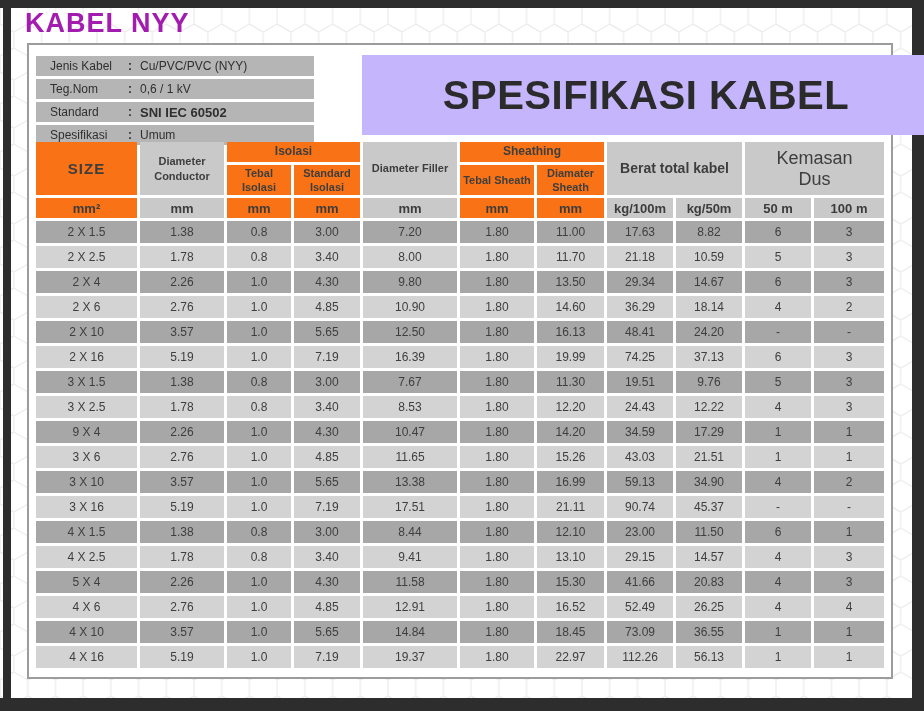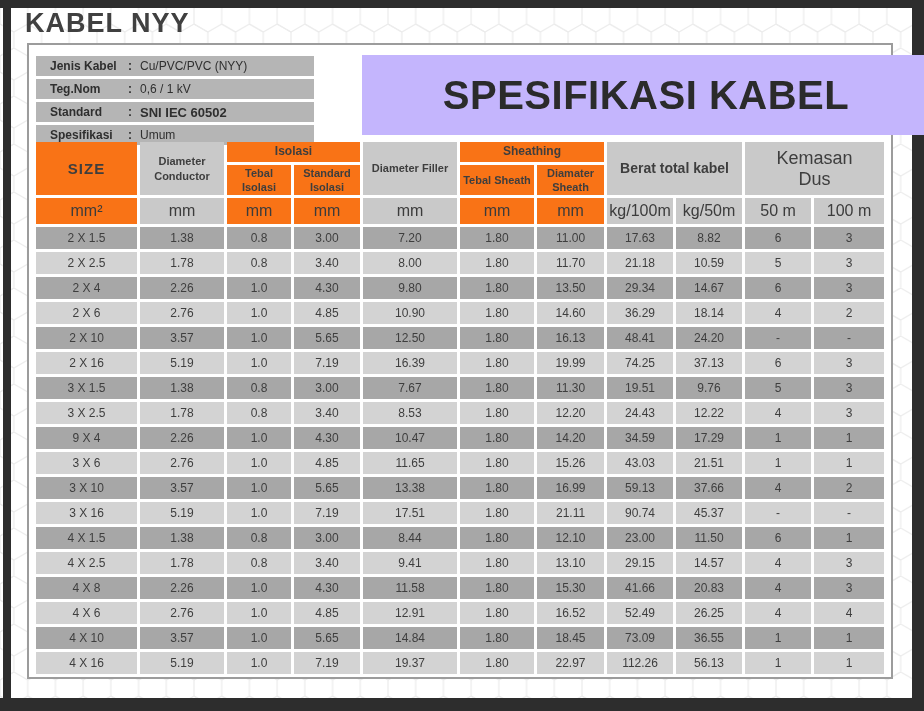--- a/index.html
+++ b/index.html
@@ -5,44 +5,44 @@
   html,body{margin:0;padding:0;background:#ffffff;}
   .page{position:relative;width:924px;height:711px;overflow:hidden;
         font-family:"Liberation Sans",sans-serif;background:#fff;}
   .hexbg{position:absolute;left:0;top:0;}
   .frame{position:absolute;background:#2d2d2d;}
   .frame-top{left:0;top:0;width:924px;height:8px;}
   .frame-left{left:3px;top:0;width:8px;height:698px;}
   .frame-right{left:912px;top:0;width:12px;height:711px;}
   .frame-bottom{left:0;top:698px;width:924px;height:13px;}
   .title{position:absolute;left:25px;top:8px;margin:0;font-size:27px;font-weight:bold;
-         color:#404040;letter-spacing:1px;}
+         color:#a21caf;letter-spacing:1px;}
   .panel{position:absolute;left:27px;top:43px;width:866px;height:636px;
          border:2px solid #9c9c9c;background:#ffffff;box-sizing:border-box;}
   .info-box{position:absolute;left:36px;top:56px;width:278px;}
   .info-row{height:20px;margin-bottom:3px;background:#b5b5b5;display:flex;align-items:center;
             padding-left:14px;box-sizing:border-box;font-size:12px;color:#2f2f2f;}
-  .info-label{font-weight:bold;width:78px;}
+  .info-label{font-weight:normal;width:78px;}
   .info-colon{font-weight:bold;margin-right:8px;}
   .info-row.std .info-value{font-weight:bold;font-size:13px;}
   .spec-box{position:absolute;left:322px;top:55px;width:568px;height:80px;background:#c4b5fd;
             display:flex;align-items:center;justify-content:center;margin-left:40px;}
   .spec-title{font-size:40px;font-weight:bold;color:#2b2b2b;letter-spacing:0.5px;}
   .spec-table{position:absolute;left:33px;top:139px;border-collapse:separate;border-spacing:3px;
               table-layout:fixed;width:854px;}
   .spec-table td{text-align:center;vertical-align:middle;color:#3e3e3e;padding:0;overflow:hidden;}
   .hd{font-weight:bold;font-size:11px;line-height:1.3;color:#383838;}
   .size-hd{font-size:15px;letter-spacing:1px;}
   .group-hd{font-size:12px;}
   .berat-hd{font-size:14px;}
   .kemasan-hd{font-weight:normal;font-size:18px;line-height:1.15;}
   .kemasan-hd .narrow{display:inline-block;max-width:90px;}
   tr.hrow1 td{height:20px;}
   tr.hrow2 td{height:30px;}
-  tr.units-row td{height:26px;font-size:16px;font-weight:normal;color:#3c3c3c;}
+  tr.units-row td{height:20px;font-size:13px;font-weight:bold;color:#3c3c3c;}
   tbody td{height:22px;font-size:12px;}
   .hdark{background:#f97316;}
   .hlight{background:#c9c9c9;}
   .dark{background:#a7a7a7;}
   .light{background:#d3d3d3;}
 </style>
 </head>
 <body>
 
 <div class="page">
@@ -276,21 +276,21 @@
         </tr>
         <tr>
           <td class="dark">3 X 10</td>
           <td class="dark">3.57</td>
           <td class="dark">1.0</td>
           <td class="dark">5.65</td>
           <td class="dark">13.38</td>
           <td class="dark">1.80</td>
           <td class="dark">16.99</td>
           <td class="dark">59.13</td>
-          <td class="dark">37.66</td>
+          <td class="dark">34.90</td>
           <td class="dark">4</td>
           <td class="dark">2</td>
         </tr>
         <tr>
           <td class="light">3 X 16</td>
           <td class="light">5.19</td>
           <td class="light">1.0</td>
           <td class="light">7.19</td>
           <td class="light">17.51</td>
           <td class="light">1.80</td>
@@ -320,21 +320,21 @@
           <td class="light">3.40</td>
           <td class="light">9.41</td>
           <td class="light">1.80</td>
           <td class="light">13.10</td>
           <td class="light">29.15</td>
           <td class="light">14.57</td>
           <td class="light">4</td>
           <td class="light">3</td>
         </tr>
         <tr>
-          <td class="dark">4 X 8</td>
+          <td class="dark">5 X 4</td>
           <td class="dark">2.26</td>
           <td class="dark">1.0</td>
           <td class="dark">4.30</td>
           <td class="dark">11.58</td>
           <td class="dark">1.80</td>
           <td class="dark">15.30</td>
           <td class="dark">41.66</td>
           <td class="dark">20.83</td>
           <td class="dark">4</td>
           <td class="dark">3</td>

